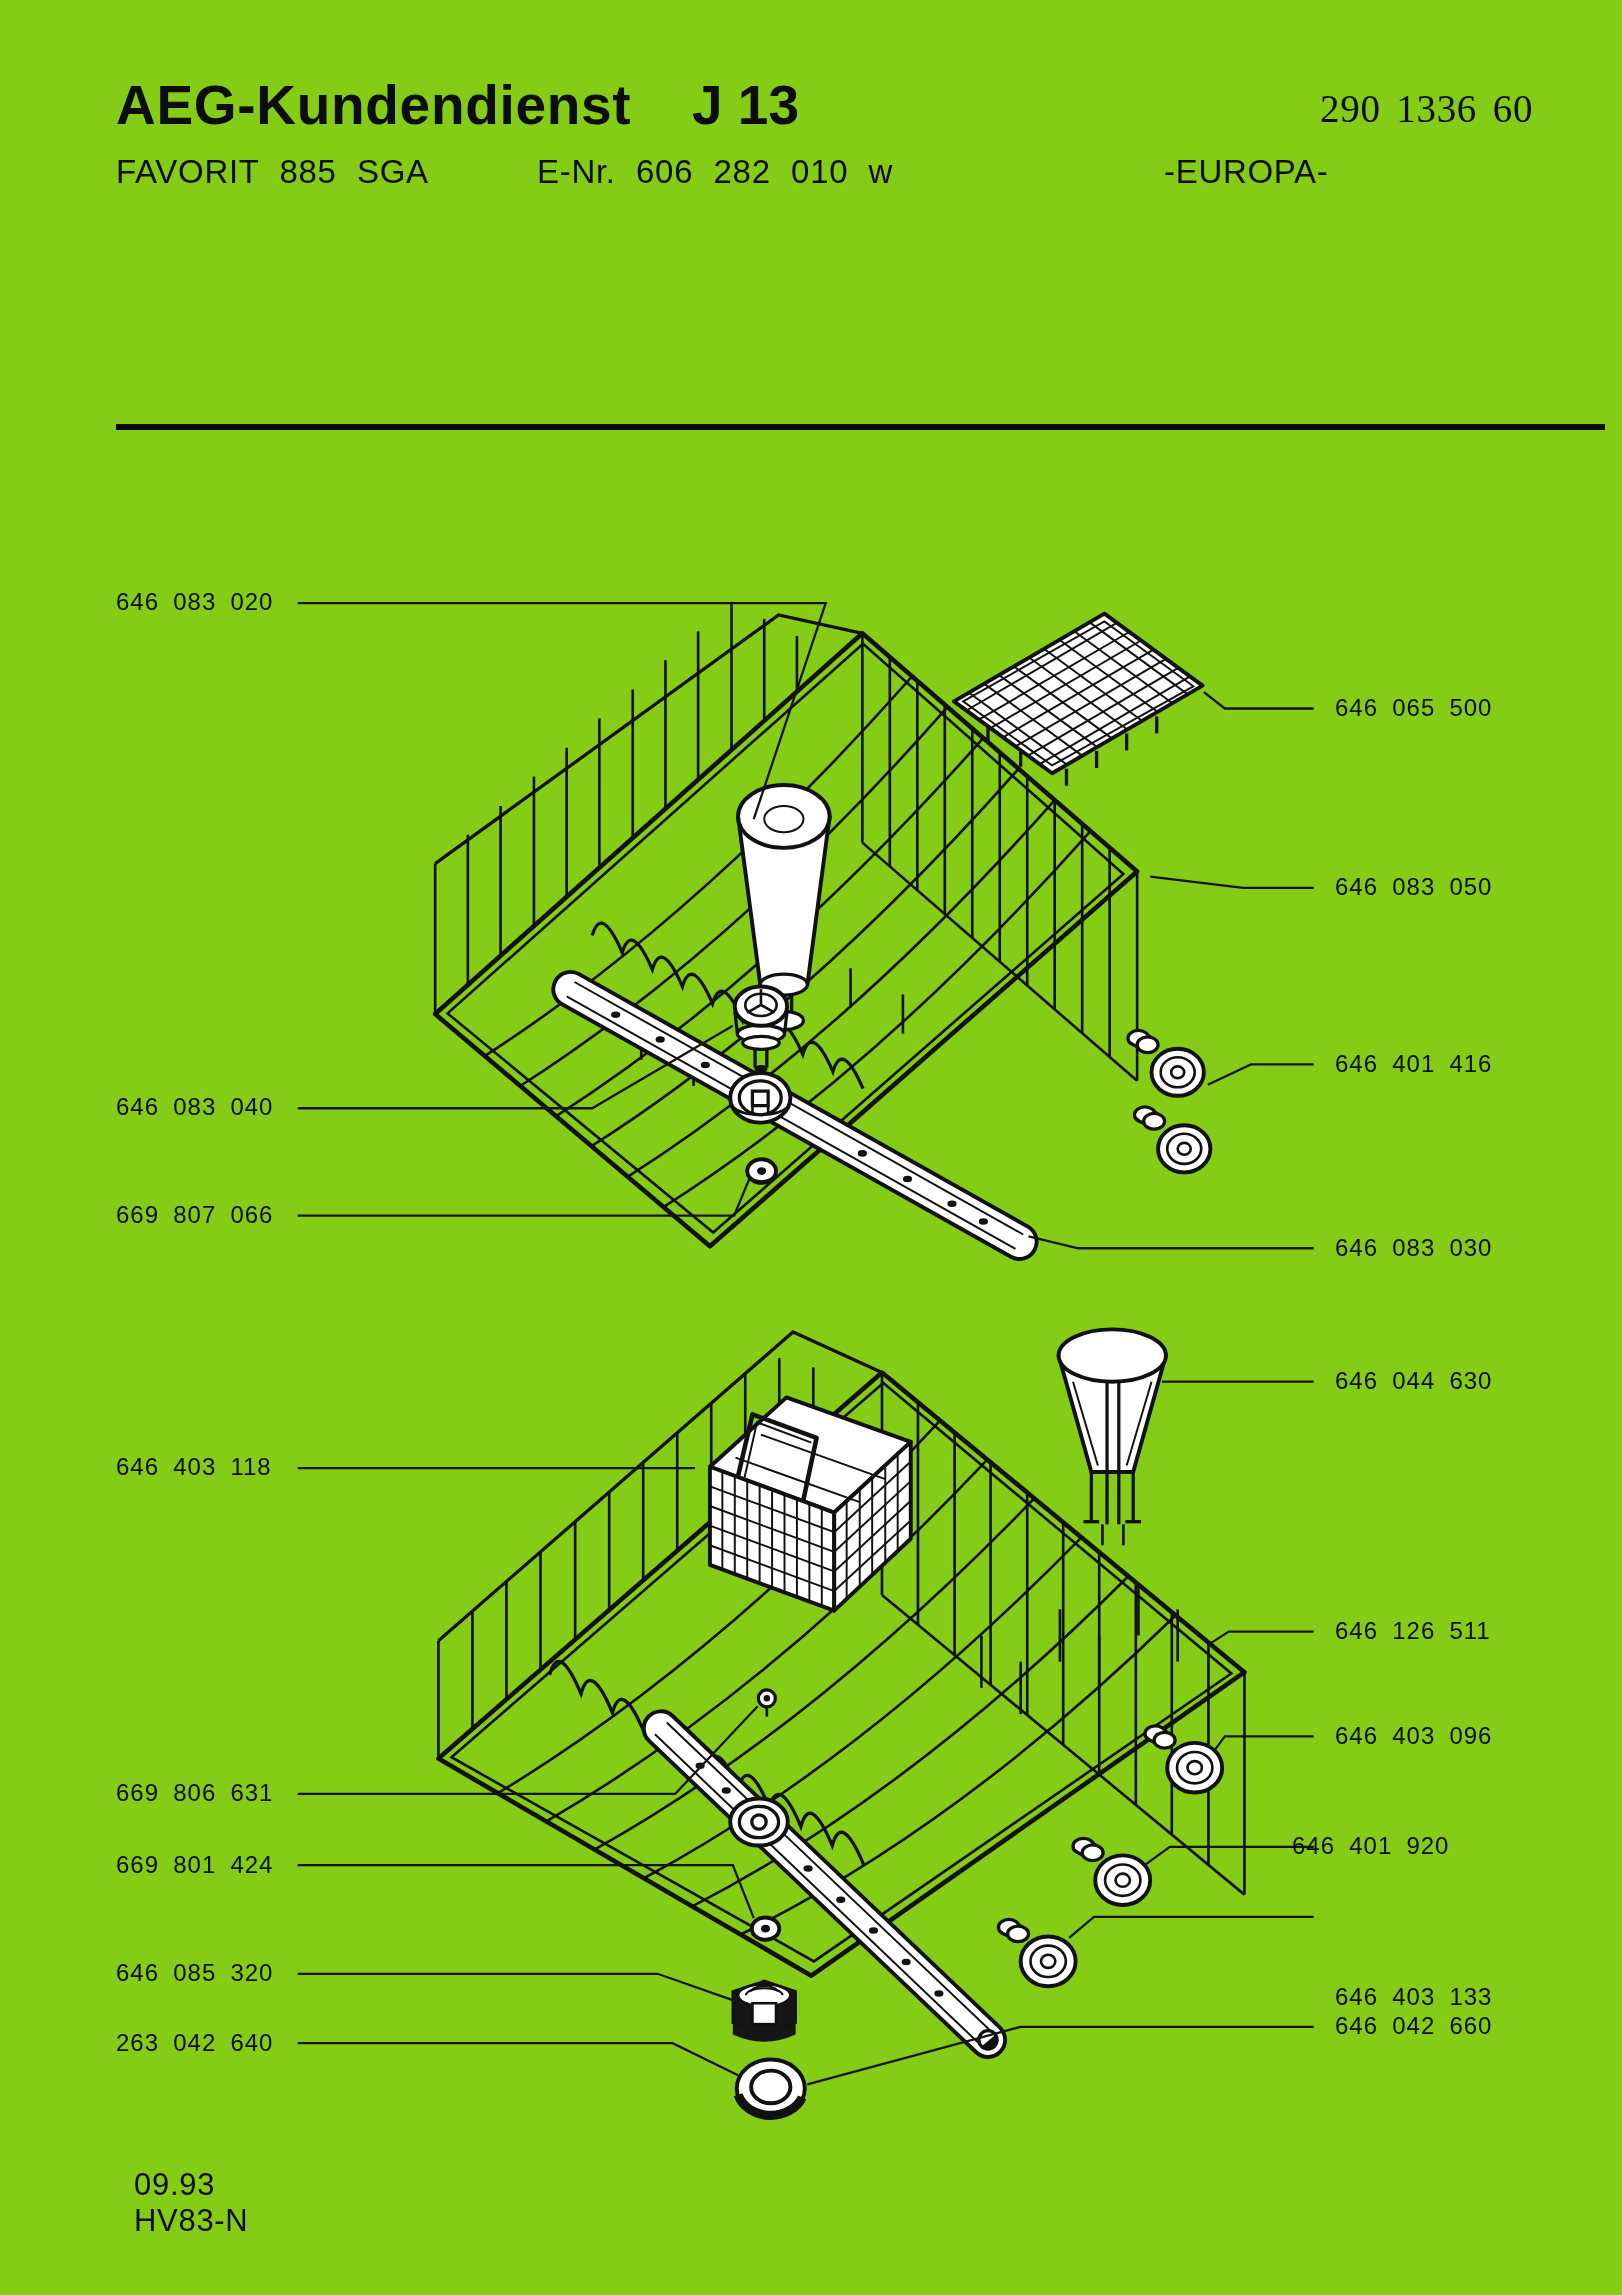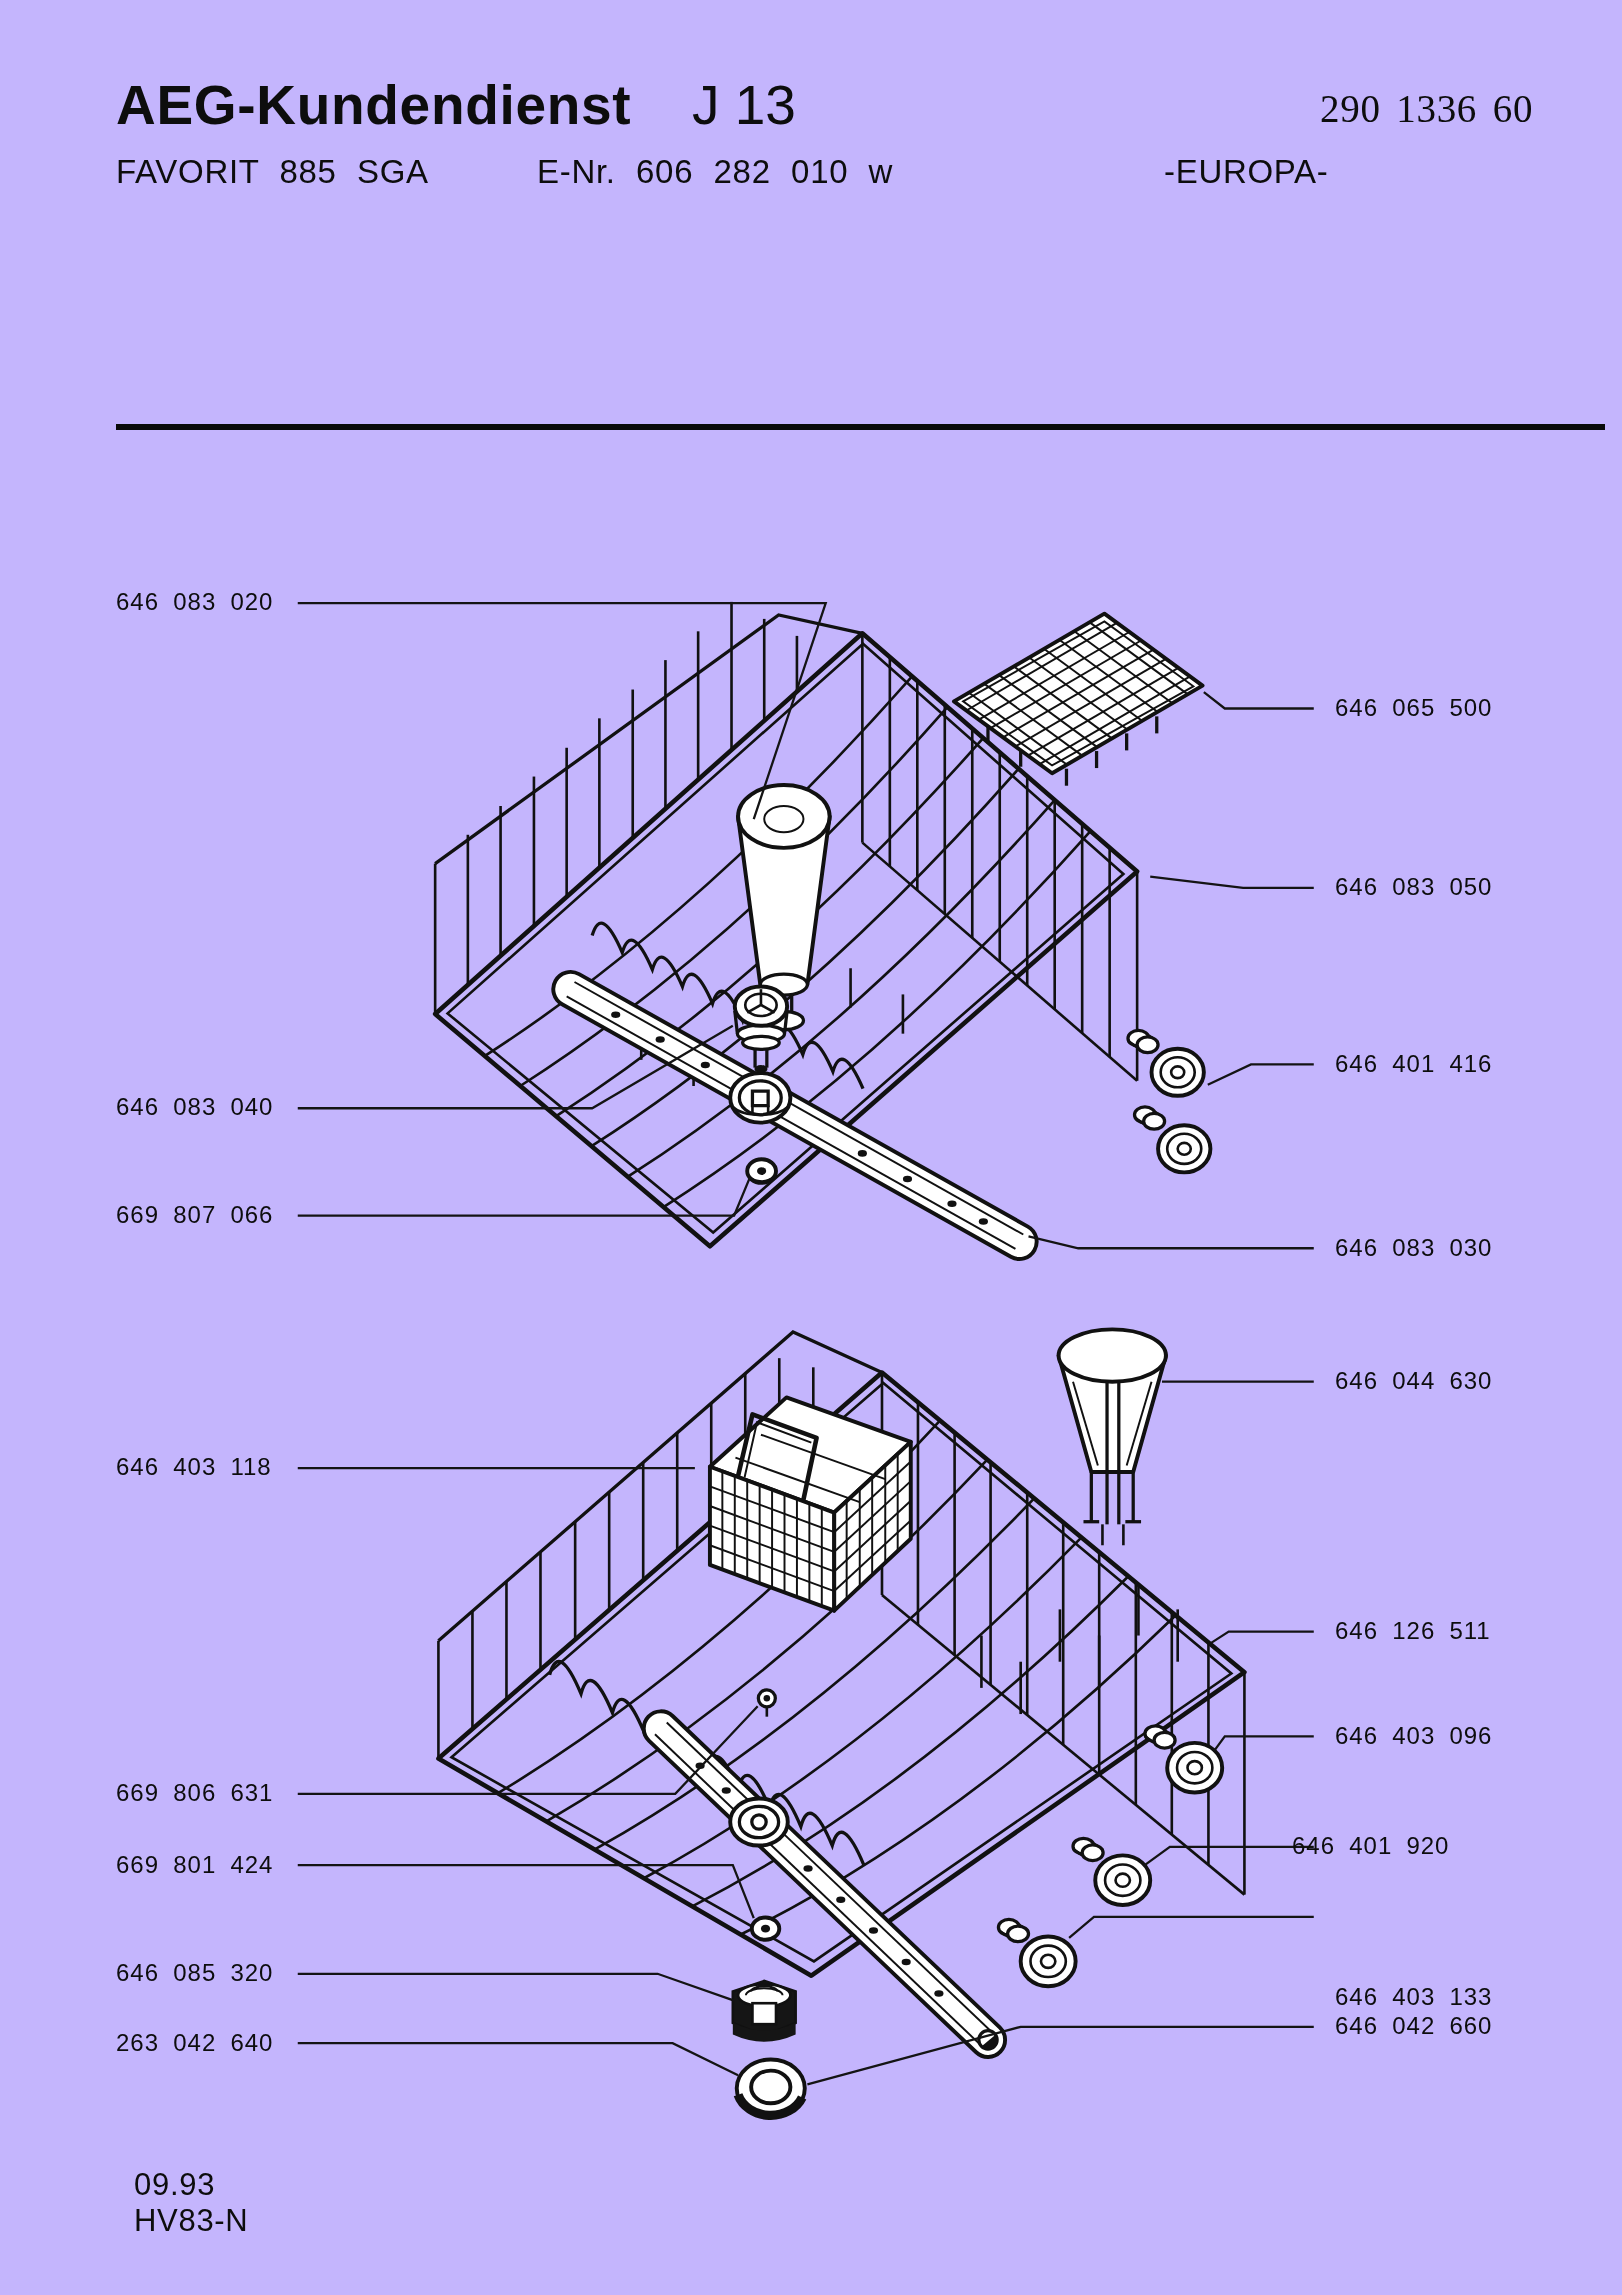--- a/index.html
+++ b/index.html
@@ -1,26 +1,26 @@
 <!DOCTYPE html>
 <html style="font-size:10.5px"><head>
 <meta charset="utf-8">
 <style>
   html,body{margin:0;padding:0;background:#e8e8e8;}
   .page{
     position:relative;
     width:1622px;height:2295px;
-    background:#c4b5fd;
+    background:#84cc16;
     font-family:"Liberation Sans", sans-serif;
     color:#0d0d0d;
     overflow:hidden;
   }
   .abs{position:absolute;white-space:nowrap;}
   .brand{font-size:55px;font-weight:bold;letter-spacing:0.7px;}
-  .sheet{font-size:55px;font-weight:normal;}
+  .sheet{font-size:55px;font-weight:bold;}
   .docnum{font-size:39px;letter-spacing:0.7px;word-spacing:5.2px;font-family:Liberation Serif, serif;}
   .sub{font-size:33px;letter-spacing:0.7px;word-spacing:10.5px;}
   .rule{position:absolute;left:116px;top:424px;width:1489px;height:5.9px;background:#0a0a0a;}
   .plabel{
     position:absolute;
     font-size:24px;letter-spacing:1px;word-spacing:6.5px;
     transform:translateY(-54%);
   }
   .foot{font-size:31px;letter-spacing:0.7px;margin-left:18px;}
   svg{position:absolute;left:0;top:0;}

